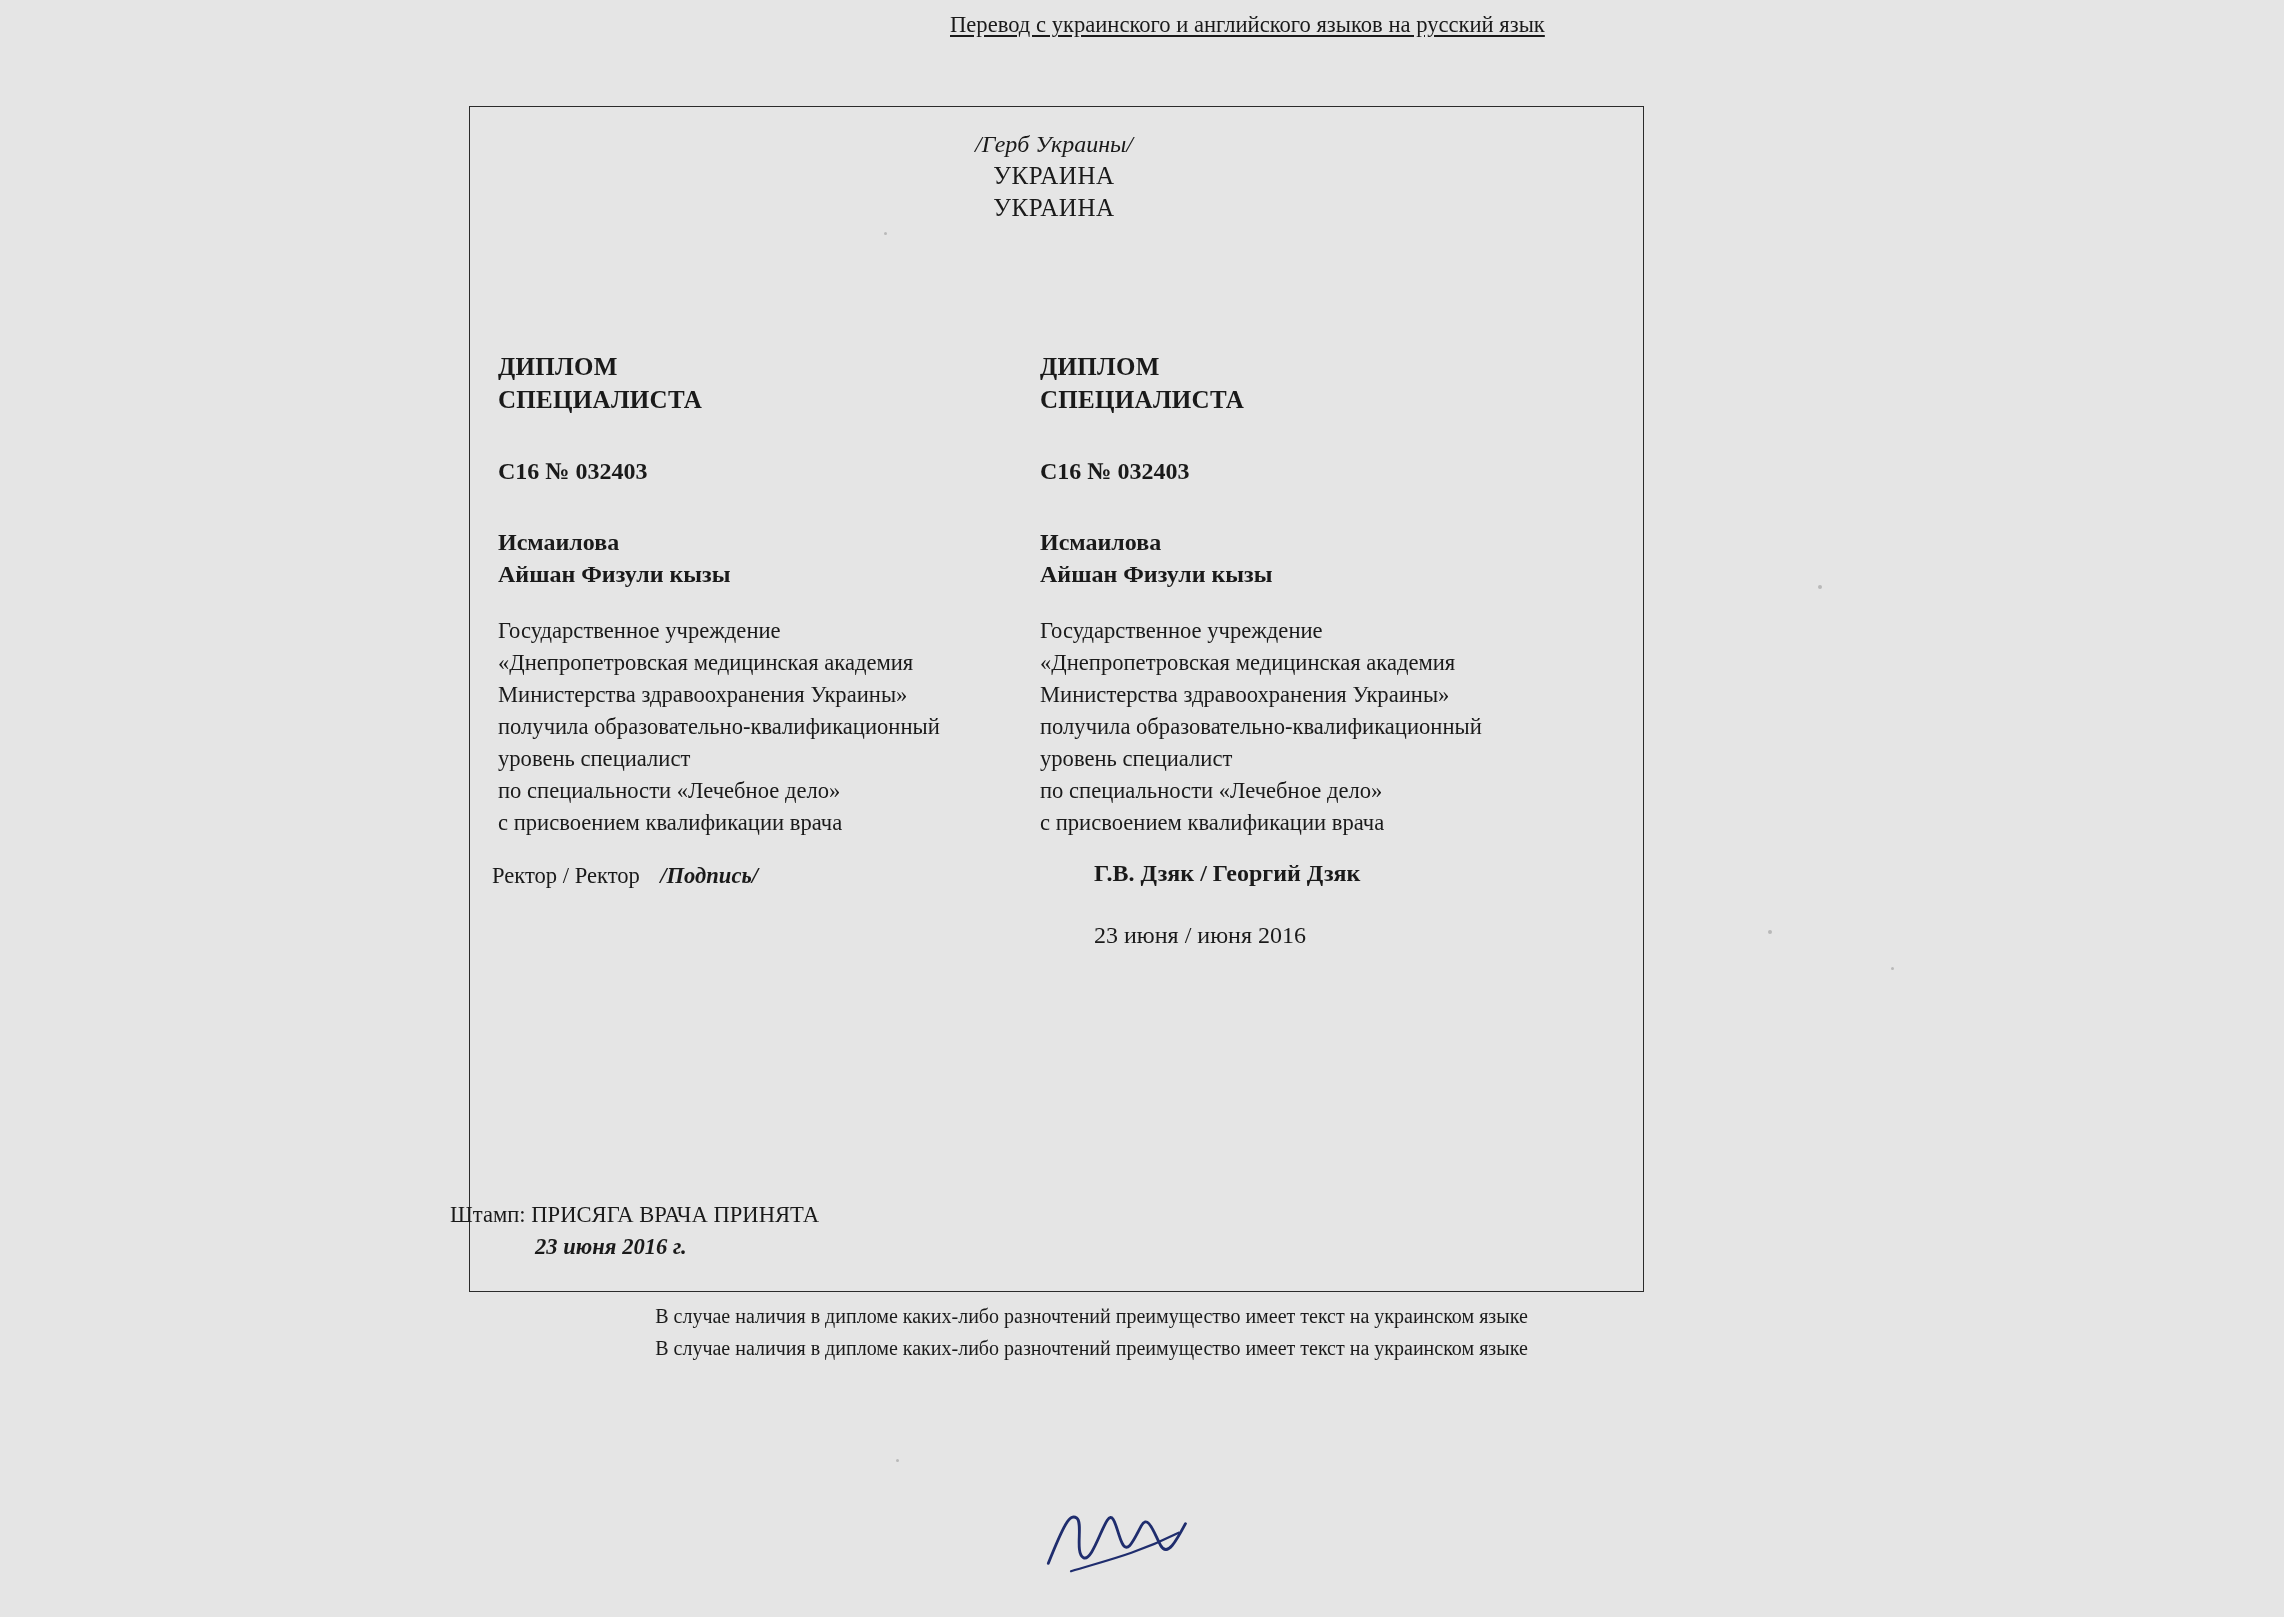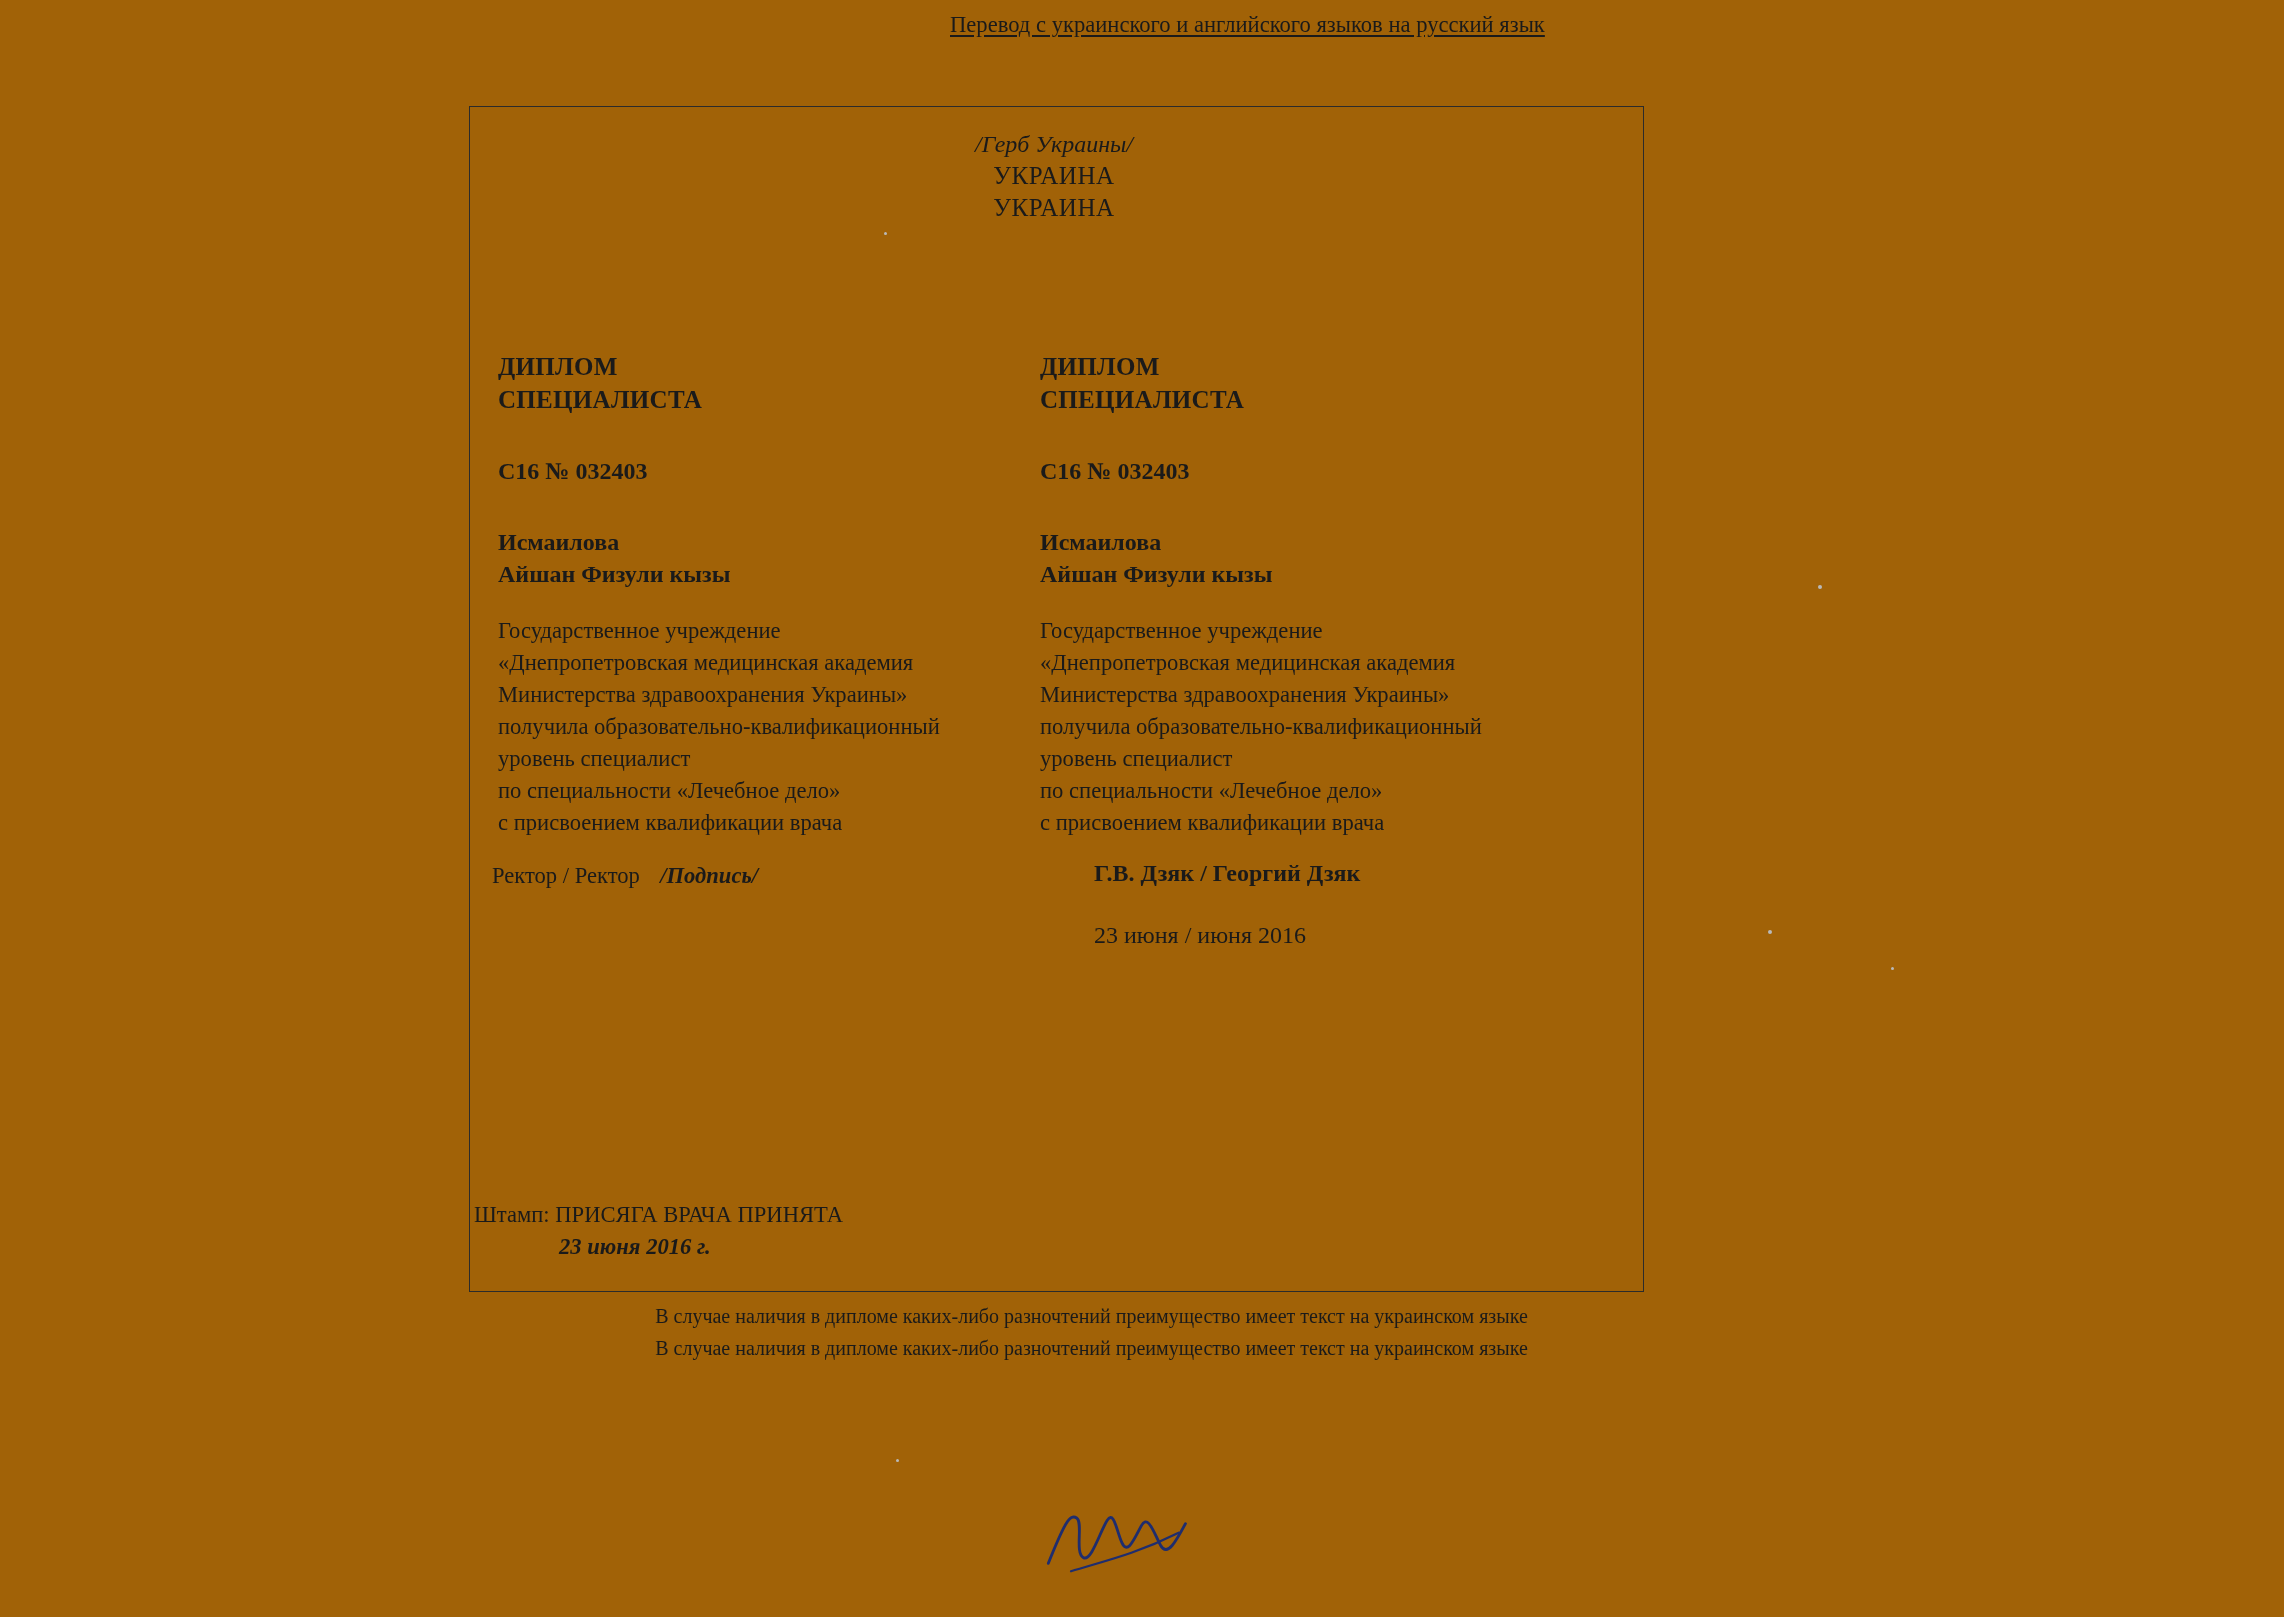--- a/index.html
+++ b/index.html
@@ -12,21 +12,21 @@
     height: 1617px;
     position: relative;
     font-family: "Liberation Serif", serif;
     color: #1a1a1a;
     overflow: hidden;
   }
 
   .page {
     position: absolute;
     inset: 0;
-    background: #a16207;
+    background: #e5e5e5;
   }
 
   
   .speck {
     position: absolute;
     background: #b9b9b9;
     border-radius: 50%;
   }
 
   .header-note {
@@ -144,21 +144,21 @@
     left: 487px;
     top: 1015px;
     width: 622px;
     font-size: 22.6px;
     line-height: 1.42;
   }
   .seal-block b { font-weight: bold; }
 
   .stamp-block {
     position: absolute;
-    left: 474px;
+    left: 450px;
     top: 1199px;
     width: 678px;
     font-size: 22.6px;
     line-height: 1.42;
   }
   .stamp-date {
     display: block;
     margin-left: 85px;
     font-style: italic;
     font-weight: bold;

